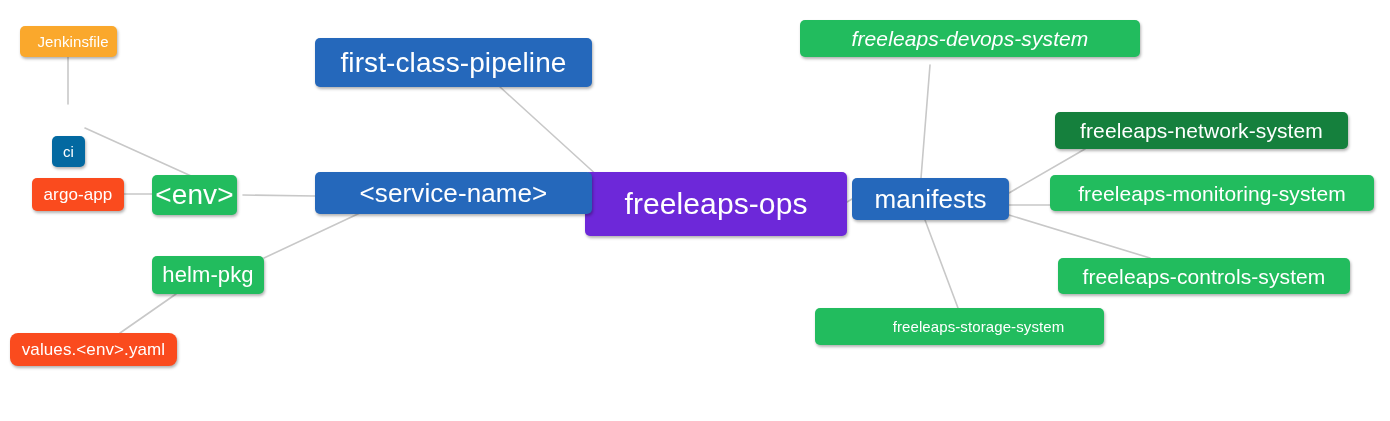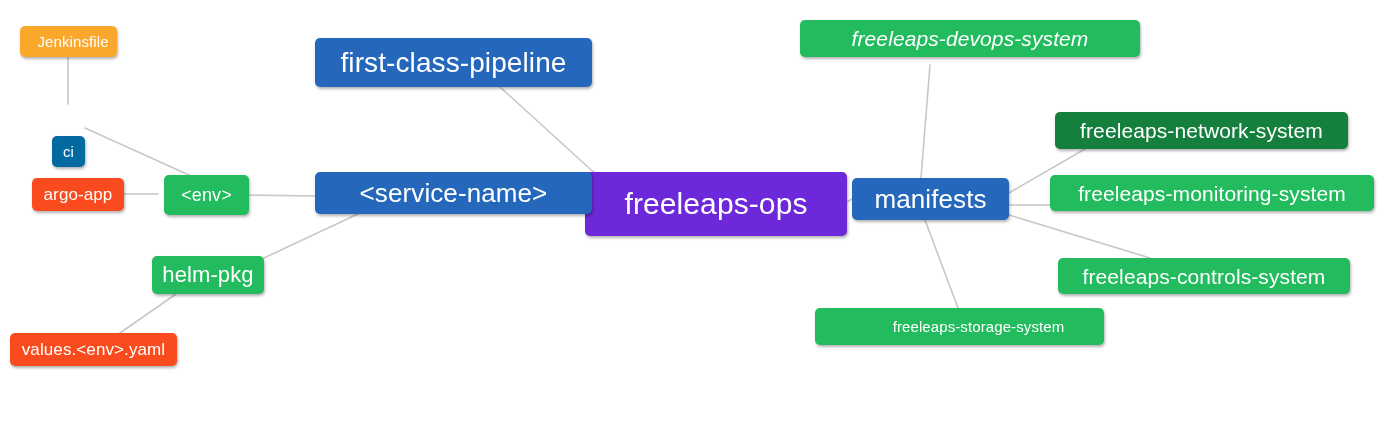--- a/index.html
+++ b/index.html
@@ -72,36 +72,36 @@
       </div>
       <div class="node" style="left: 315px; top: 172px; width: 277px; height: 42px; background: rgb(37, 104, 187); font-size: 26px;">
         <span class="node-label">&lt;service-name&gt;</span>
       </div>
       <div class="node" style="left: 315px; top: 38px; width: 277px; height: 49px; background: rgb(37, 104, 187); font-size: 28px;">
         <span class="node-label">first-class-pipeline</span>
       </div>
       <div class="node" style="left: 852px; top: 178px; width: 157px; height: 42px; background: rgb(37, 104, 187); font-size: 26px; align-items: center;">
         <span class="node-label">manifests</span>
       </div>
-      <div class="node" style="left: 164px; top: 175px; width: 85px; height: 40px; background: rgb(34, 188, 94); font-size: 18px;">
+      <div class="node" style="left: 152px; top: 175px; width: 85px; height: 40px; background: rgb(34, 188, 94); font-size: 28px;">
         <span class="node-label">&lt;env&gt;</span>
       </div>
       <div class="node" style="left: 152px; top: 256px; width: 112px; height: 38px; background: rgb(34, 188, 94); font-size: 22px;">
         <span class="node-label">helm-pkg</span>
       </div>
       <div class="node" style="left: 52px; top: 104px; width: 33px; height: 31px; background: #0369a1; font-size: 15px; margin-top: 32px;">
         <span class="node-label">ci</span>
       </div>
       <div class="node" style="left: 20px; top: 26px; width: 97px; height: 31px; background: rgb(250, 168, 44); font-size: 15px; padding-left: 19px;">
         <span class="node-label">Jenkinsfile</span>
       </div>
       <div class="node" style="left: 32px; top: 178px; width: 92px; height: 33px; background: rgb(250, 75, 30); font-size: 17px; justify-content: center;">
         <span class="node-label">argo-app</span>
       </div>
-      <div class="node" style="left: 10px; top: 333px; width: 167px; height: 33px; background: rgb(250, 75, 30); font-size: 17px;">
+      <div class="node" style="left: 10px; top: 333px; width: 167px; height: 33px; background: rgb(250, 75, 30); font-size: 17px; border-radius: 8px;">
         <span class="node-label">values.&lt;env&gt;.yaml</span>
       </div>
       <div class="node" style="left: 800px; top: 20px; width: 340px; height: 37px; background: rgb(34, 188, 94); font-size: 21px; font-style: italic;">
         <span class="node-label">freeleaps-devops-system</span>
       </div>
       <div class="node" style="left: 1055px; top: 112px; width: 293px; height: 37px; background: #15803d; font-size: 21px;">
         <span class="node-label">freeleaps-network-system</span>
       </div>
       <div class="node" style="left: 1050px; top: 175px; width: 324px; height: 36px; background: rgb(34, 188, 94); font-size: 21px;">
         <span class="node-label">freeleaps-monitoring-system</span>

